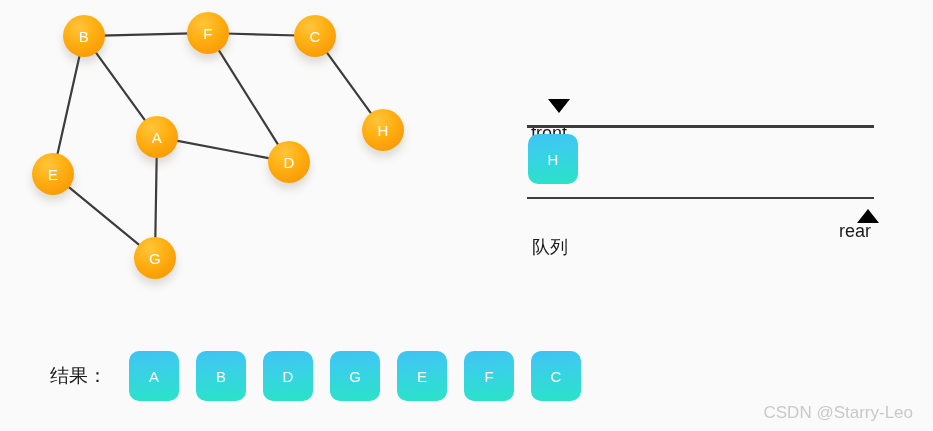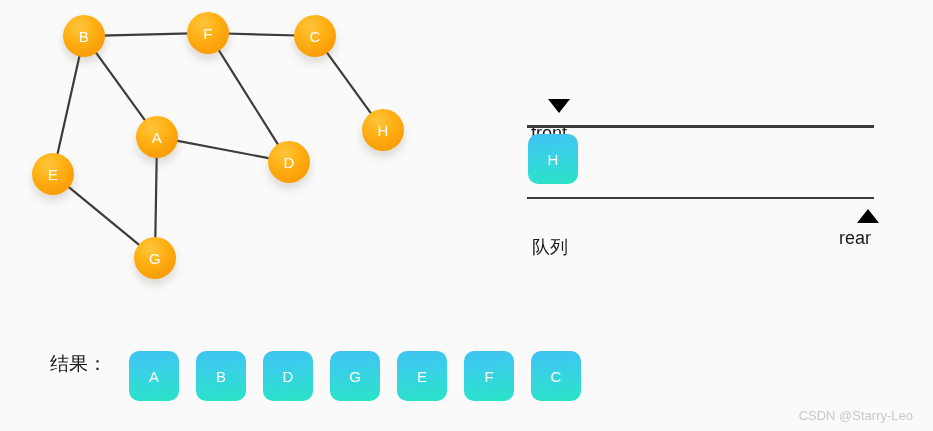--- a/index.html
+++ b/index.html
@@ -54,21 +54,21 @@
     height: 220px;
     text-decoration: underline;
   }
   .q-label {
     position: absolute;
     font-size: 18px;
     color: #1a1a1a;
     white-space: nowrap;
   }
   #front-label { left: 31px; top: 68px; }
-  #rear-label  { left: 339px; top: 173px; }
+  #rear-label  { left: 339px; top: 166px; }
   #queue-cn-label {
     left: 32px; top: 180px;
     font-size: 18px;
     font-family: "DejaVu Sans", "Liberation Sans", sans-serif;
   }
   .tri {
     position: absolute;
     width: 0; height: 0;
   }
   #front-arrow {
@@ -112,40 +112,40 @@
     font-size: 15px;
     user-select: none;
   }
 
   
   #result-row {
     position: absolute;
     left: 50px;
     top: 351px;
     display: flex;
-    align-items: flex-start;
+    align-items: center;
   }
   #result-label {
     font-size: 19px;
     color: #1a1a1a;
     margin-right: 22px;
     white-space: nowrap;
     font-family: "DejaVu Sans", "Liberation Sans", sans-serif;
   }
   #result-tiles {
     display: flex;
     gap: 17px;
   }
 
   
   #watermark {
     position: absolute;
     right: 20px;
     bottom: 8px;
-    font-size: 13px;
+    font-size: 17px;
     color: #c9c9c9;
     white-space: nowrap;
     user-select: none;
   }
 </style>
 </head>
 <body style="background: rgb(250, 250, 250);">
 
 <div id="graph-panel">
   <svg id="graph-svg" viewBox="0 0 470 310" preserveAspectRatio="none">

